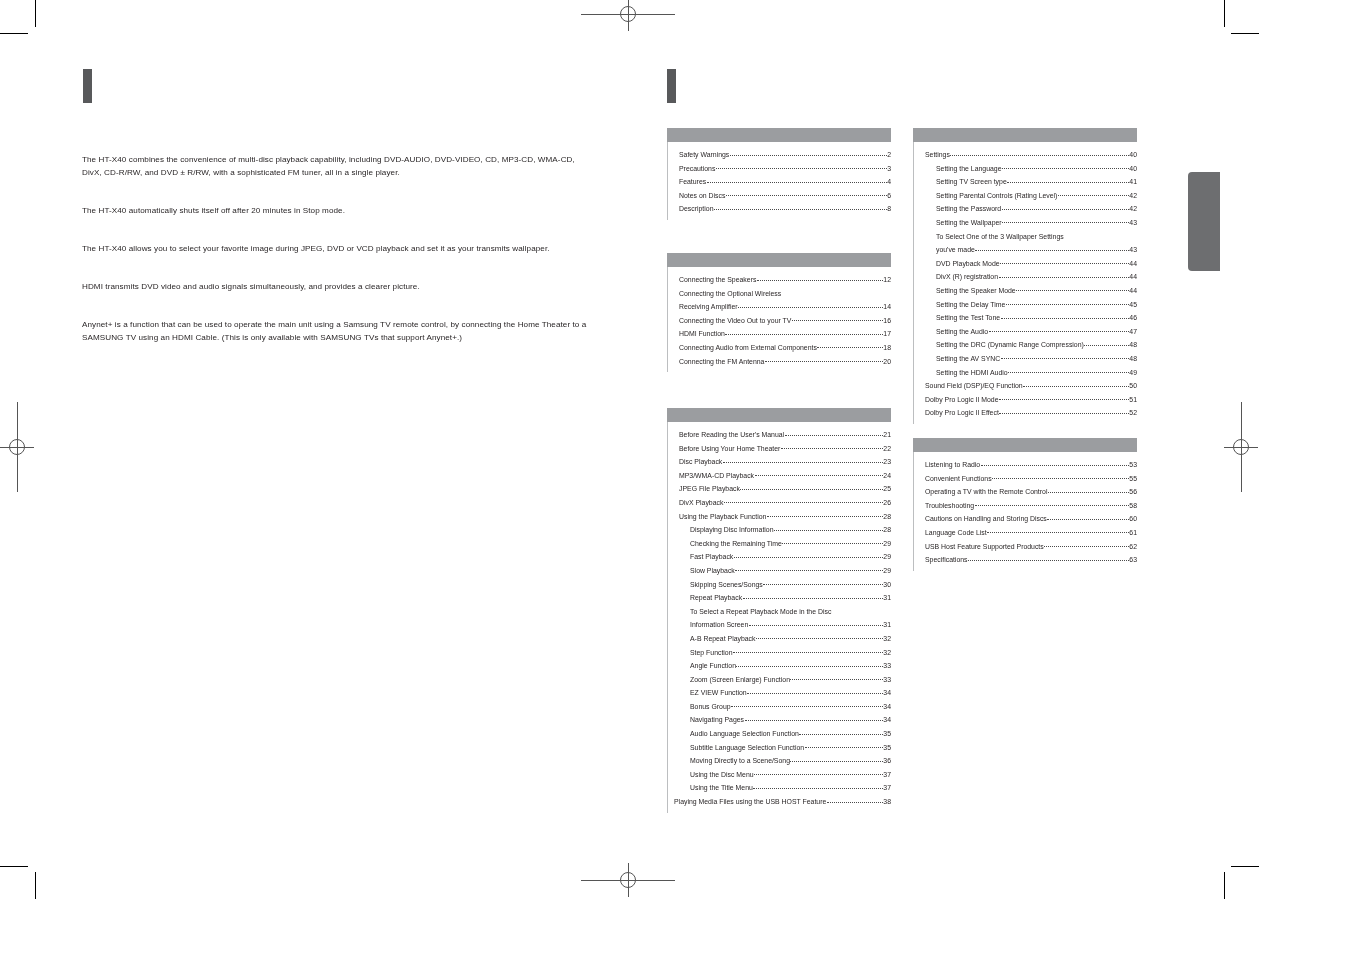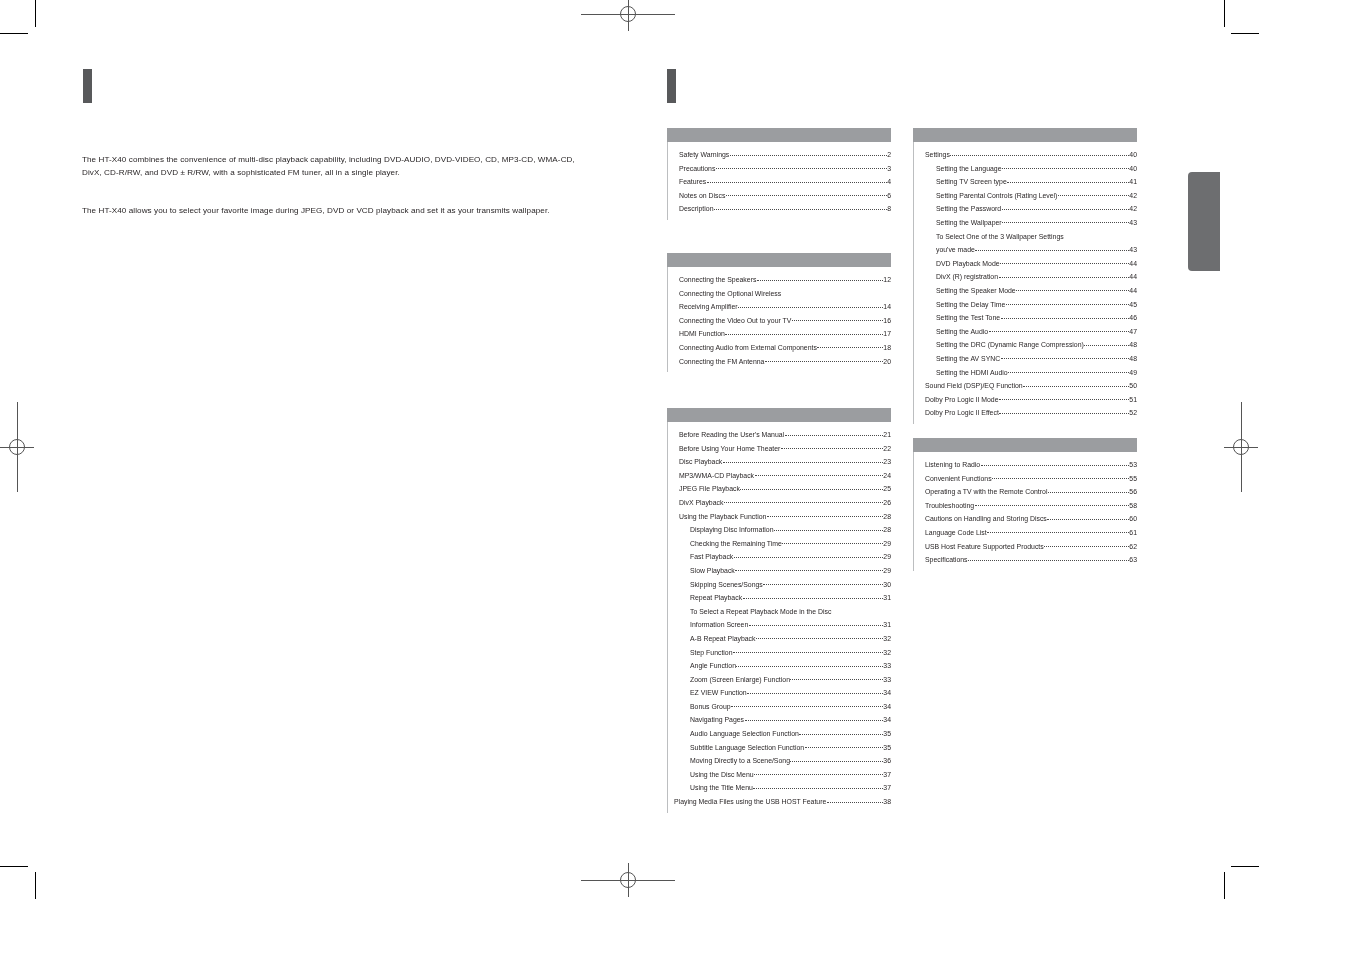--- a/index.html
+++ b/index.html
@@ -133,21 +133,24 @@
   <div class="ring"></div>
 </div>
 
 <div class="sect-mark" style="left:83px; top:69px;"></div>
 <div class="sect-mark" style="left:667px; top:69px;"></div>
 
 <div class="thumb-tab" style="left:1188px; top:172px; width:32px; height:99px;"></div>
 
 <div class="feature-list" id="feature-list">
     <p class="feature-para">The HT-X40 combines the convenience of multi-disc playback capability, including DVD-AUDIO, DVD-VIDEO, CD, MP3-CD, WMA-CD, DivX, CD-R/RW, and DVD ± R/RW, with a sophisticated FM tuner, all in a single player.</p>
+    <p class="feature-para">The HT-X40 automatically shuts itself off after 20 minutes in Stop mode.</p>
     <p class="feature-para">The HT-X40 allows you to select your favorite image during JPEG, DVD or VCD playback and set it as your transmits wallpaper.</p>
+    <p class="feature-para">HDMI transmits DVD video and audio signals simultaneously, and provides a clearer picture.</p>
+    <p class="feature-para">Anynet+ is a function that can be used to operate the main unit using a Samsung TV remote control, by connecting the Home Theater to a SAMSUNG TV using an HDMI Cable. (This is only available with SAMSUNG TVs that support Anynet+.)</p>
   </div>
 
 <div class="toc-box" id="mid-box-0" style="left:667px; top:128px; width:224px;">
   <div class="toc-head"></div>
   <div class="toc-body">
       <div class="toc-row">
         <span class="toc-label">Safety Warnings</span>
         <span class="toc-dots"></span>
         <span class="toc-page">2</span>
       </div>

